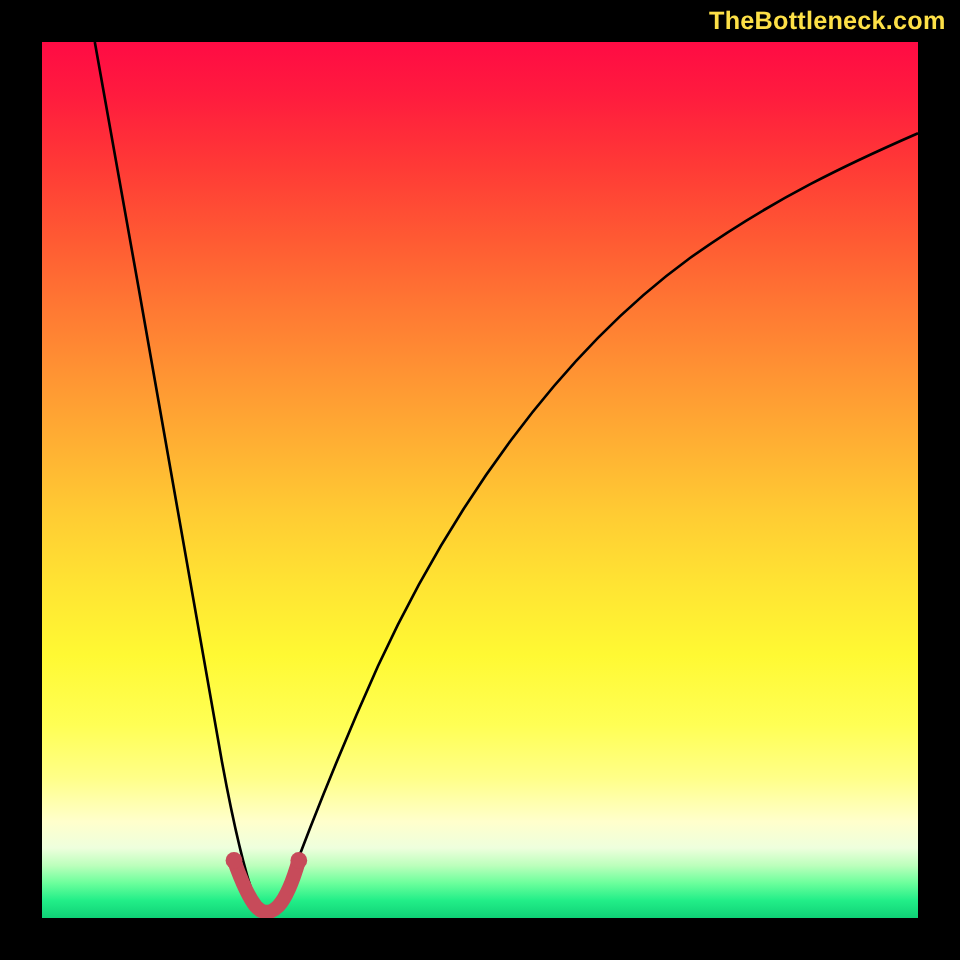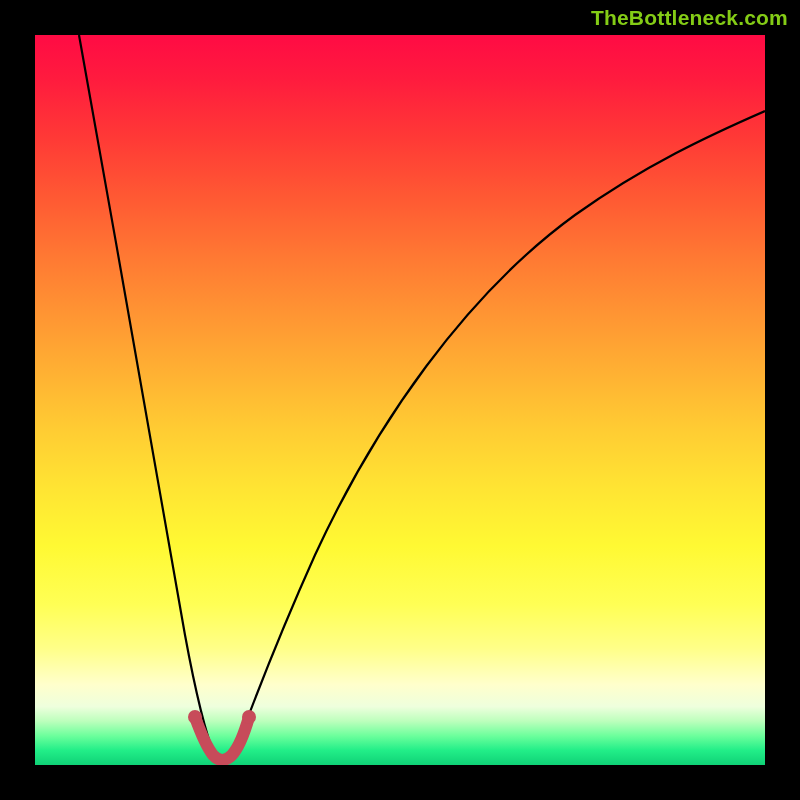--- a/index.html
+++ b/index.html
@@ -57,21 +57,21 @@
     width: 730px;
     height: 730px;
   }
   .watermark {
     position: absolute;
     top: 6px;
     right: 12px;
     font-family: Arial, Helvetica, sans-serif;
     font-size: 21px;
     font-weight: 600;
-    color: #84cc16;
+    color: #fde047;
     letter-spacing: 0.2px;
   }
 </style>
 </head>
 <body>
 
 <div class="frame">
   <div class="watermark">TheBottleneck.com</div>
   <div class="plot">
     <div class="gradient"></div>

